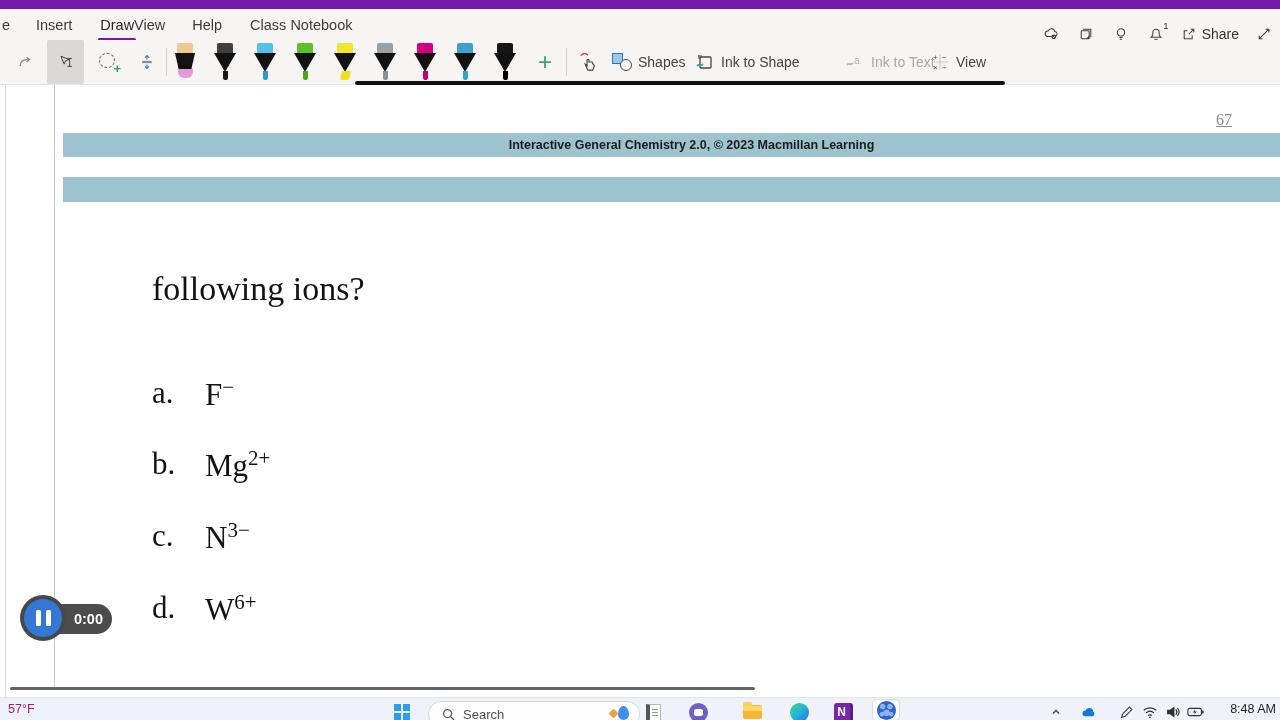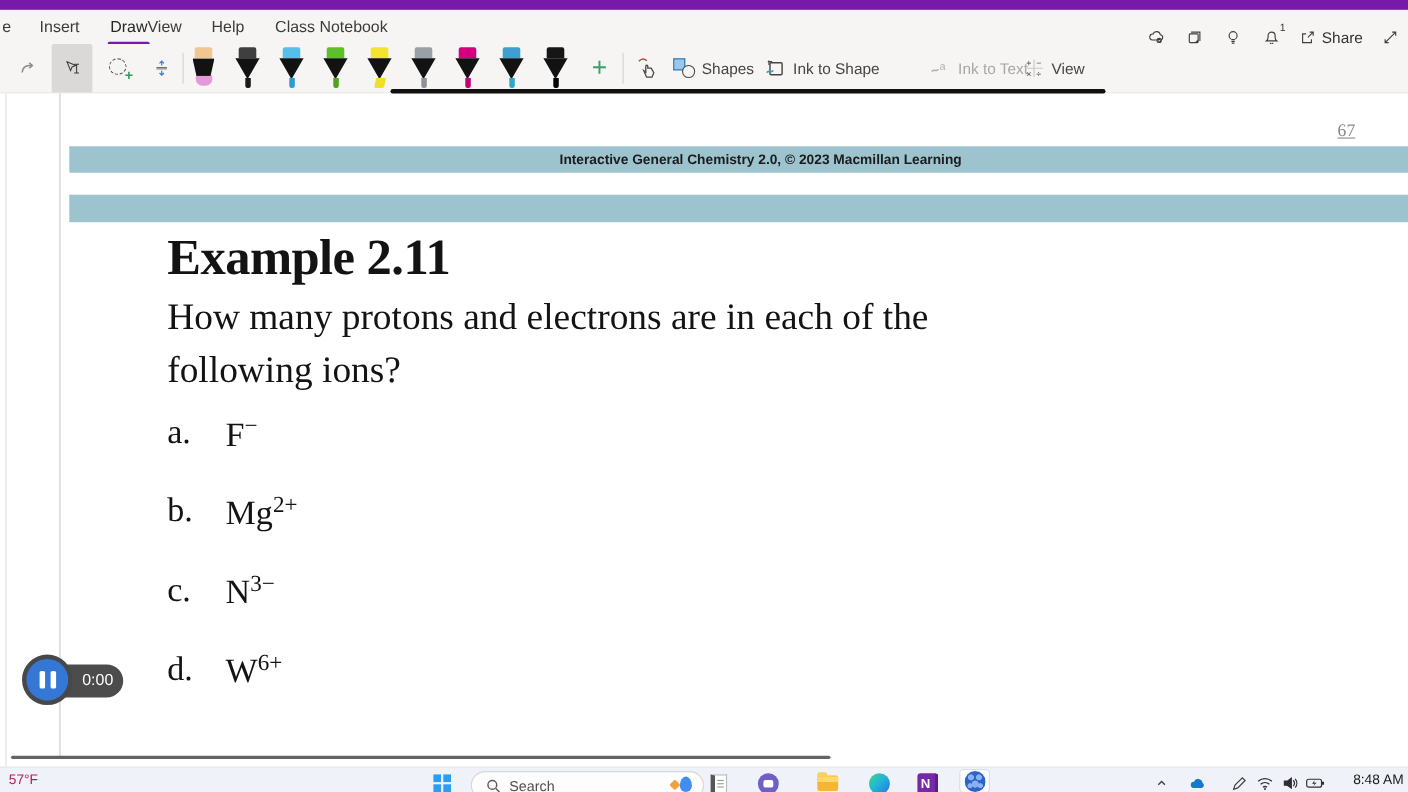--- a/index.html
+++ b/index.html
@@ -64,21 +64,21 @@
   .ex-title { position:absolute; top:122px; font-size:46px; font-weight:bold; letter-spacing:-.5px; }
   .question { position:absolute; top:180px; font-size:34px; line-height:48px; }
   .ion-row { position:absolute; left:0; font-size:31px; }
   .ion-row .sym { position:absolute; left:53px; top:0; }
   .ion-row sup { font-size:21px; }
 
   
   .recorder { position:absolute; left:20px; top:510px; width:95px; height:48px; }
   .rec-pill { position:absolute; left:24px; top:9px; width:68px; height:30px; background:#4c4c4c; border-radius:15px;
               display:flex; align-items:center; justify-content:flex-end; padding-right:9px; }
-  .rec-pill span { color:#fff; font-size:14.5px; font-weight:normal; }
+  .rec-pill span { color:#fff; font-size:14.5px; font-weight:bold; }
   .rec-btn { position:absolute; left:0; top:0; width:46px; height:46px; border-radius:50%;
              background:#47484a; display:flex; align-items:center; justify-content:center; cursor:pointer; }
   .rec-btn .inner { width:38px; height:38px; border-radius:50%; background:var(--recblue,#3577d4);
                     display:flex; align-items:center; justify-content:center; gap:5px; }
   .rec-btn .bar { width:5px; height:16px; background:#fff; border-radius:1.5px; }
 
   
   .taskbar { position:absolute; left:0; top:697px; width:1280px; height:23px; background:#eff3f9; border-top:1px solid #e1e5ea; }
   .weather { position:absolute; left:8px; top:4px; font-size:12.5px; color:#be185d; }
   .tb-ic { position:absolute; top:4px; width:20px; height:20px; display:flex; align-items:center; justify-content:center; cursor:pointer; }
@@ -297,23 +297,21 @@
   <div class="ink-top" style="--ink1: #101010;"></div>
 
   <div class="pagenum">67</div>
 
   <div class="band footer" style="--teal: #9cc3ce;">
     <span>Interactive General Chemistry 2.0, © 2023 Macmillan Learning</span>
   </div>
   <div class="band header2" style="--teal: #9cc3ce;"></div>
 
   <div class="content">
-    <div class="ex-title">Example 2.11</div>
     <div class="question">
-      <div>How many protons and electrons are in each of the</div>
       <div>following ions?</div>
     </div>
 
     <div class="ion-row" style="top:290px;">
       <span>a.</span>
       <span class="sym"><span>F</span><sup>−</sup></span>
     </div>
     <div class="ion-row" style="top:361px;">
       <span>b.</span>
       <span class="sym"><span>Mg</span><sup>2+</sup></span>

